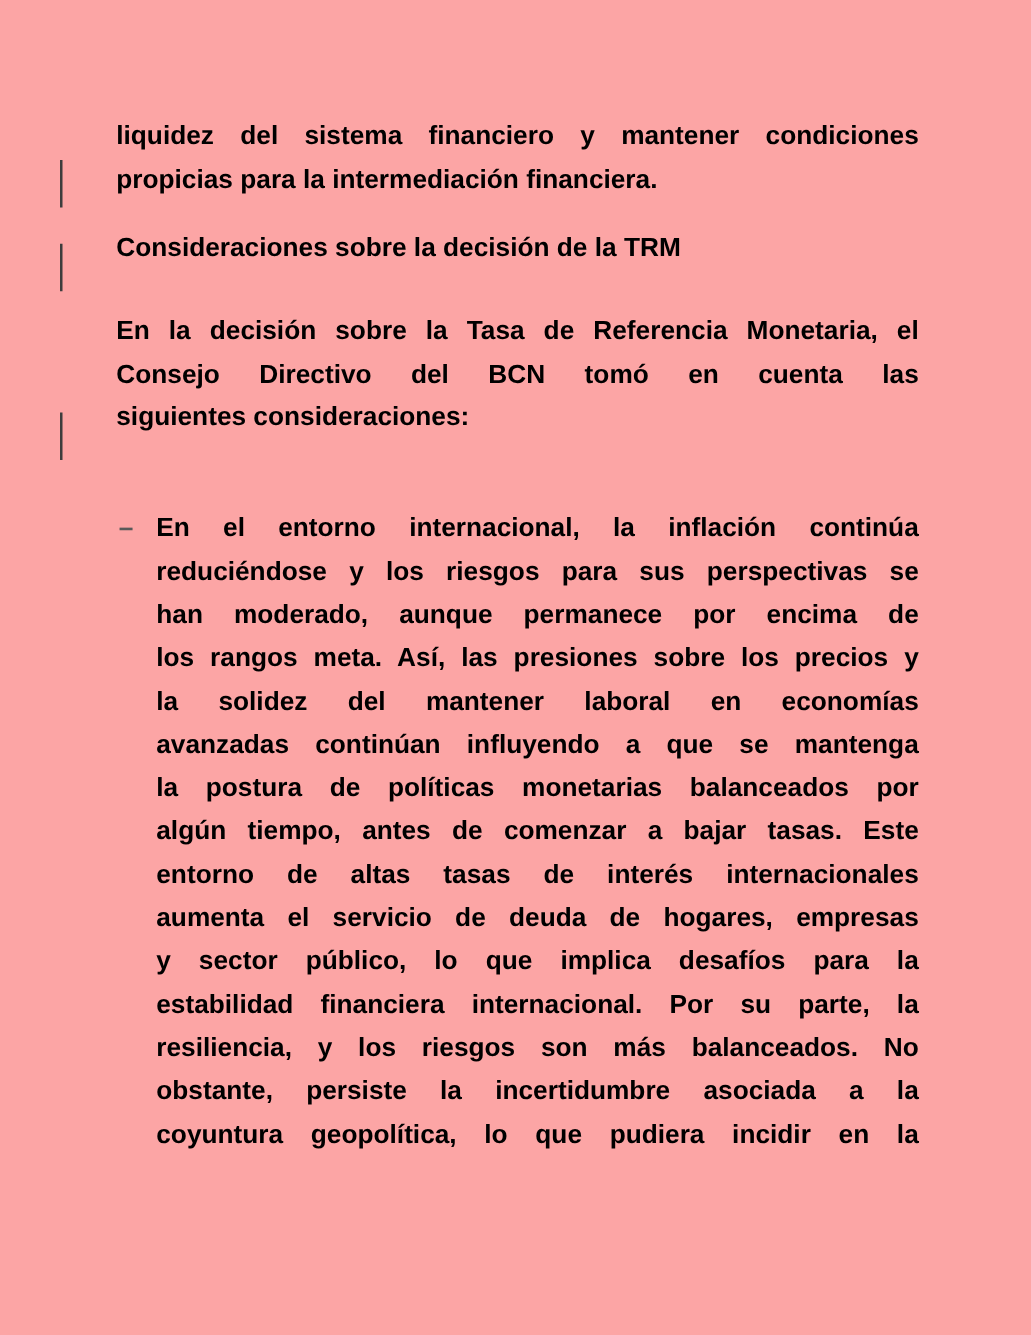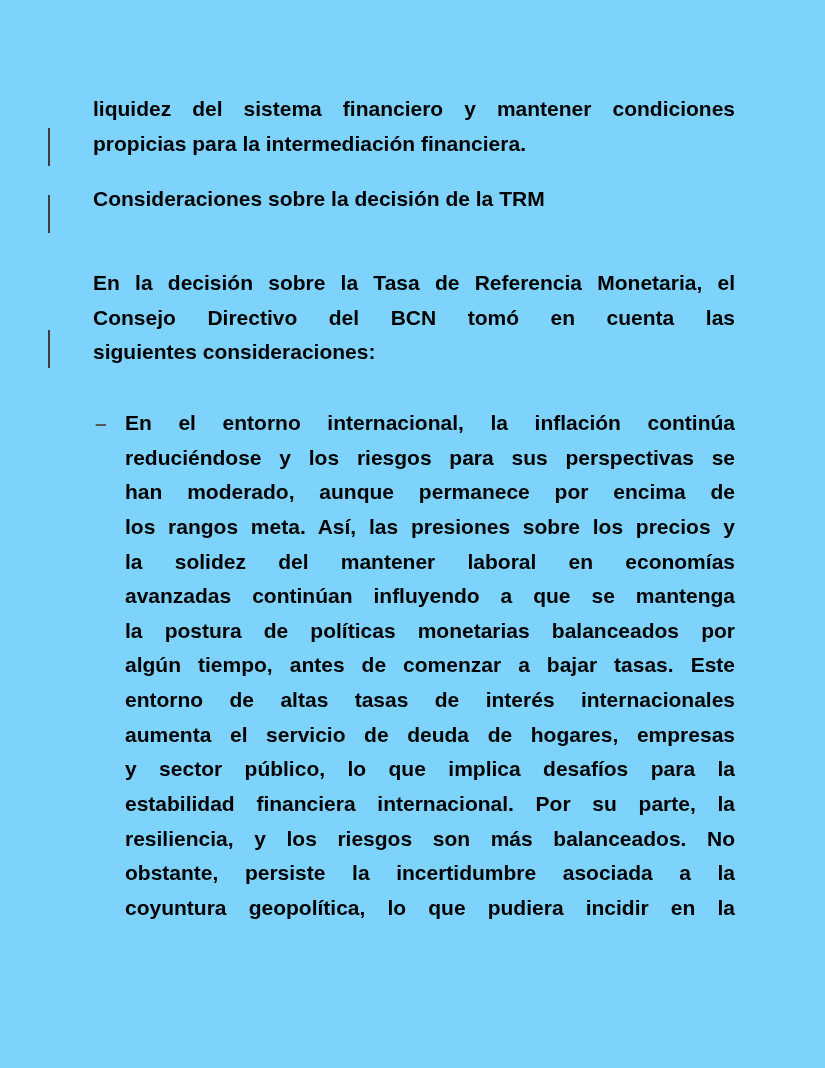--- a/index.html
+++ b/index.html
@@ -1,20 +1,20 @@
 <!DOCTYPE html>
 <html><head>
 <meta charset="utf-8">
 <style>
   html, body { margin: 0; padding: 0; background: #ffffff; }
   .page {
     position: relative;
     width: 825px;
     height: 1068px;
-    background: #7dd3fc;
+    background: #fca5a5;
     overflow: hidden;
     font-family: "Liberation Sans", sans-serif;
     font-weight: bold;
     color: #000000;
     font-size: 21px;
   }
   .para {
     position: absolute;
     left: 93px;
     width: 642px;
@@ -74,21 +74,21 @@
   <div class="change-bar" style="top: 195px; background: rgb(61, 61, 61);"></div>
   <div class="change-bar" style="top: 330px; background: rgb(61, 61, 61);"></div>
 
   <div class="para" style="top:92px;">
     <div class="ln j">liquidez del sistema financiero y mantener condiciones</div>
     <div class="ln">propicias para la intermediación financiera.</div>
   </div>
 
   <h2 class="heading">Consideraciones sobre la decisión de la TRM</h2>
 
-  <div class="para" style="top:266px;">
+  <div class="para" style="top:248px;">
     <div class="ln j">En la decisión sobre la Tasa de Referencia Monetaria, el</div>
     <div class="ln j">Consejo Directivo del BCN tomó en cuenta las</div>
     <div class="ln">siguientes consideraciones:</div>
   </div>
 
   <div class="bullet-item">
     <span class="bullet-marker" style="color: rgb(89, 89, 89);">–</span>
     <div class="bullet-text">
       <div class="ln j">En el entorno internacional, la inflación continúa</div>
       <div class="ln j">reduciéndose y los riesgos para sus perspectivas se</div>

